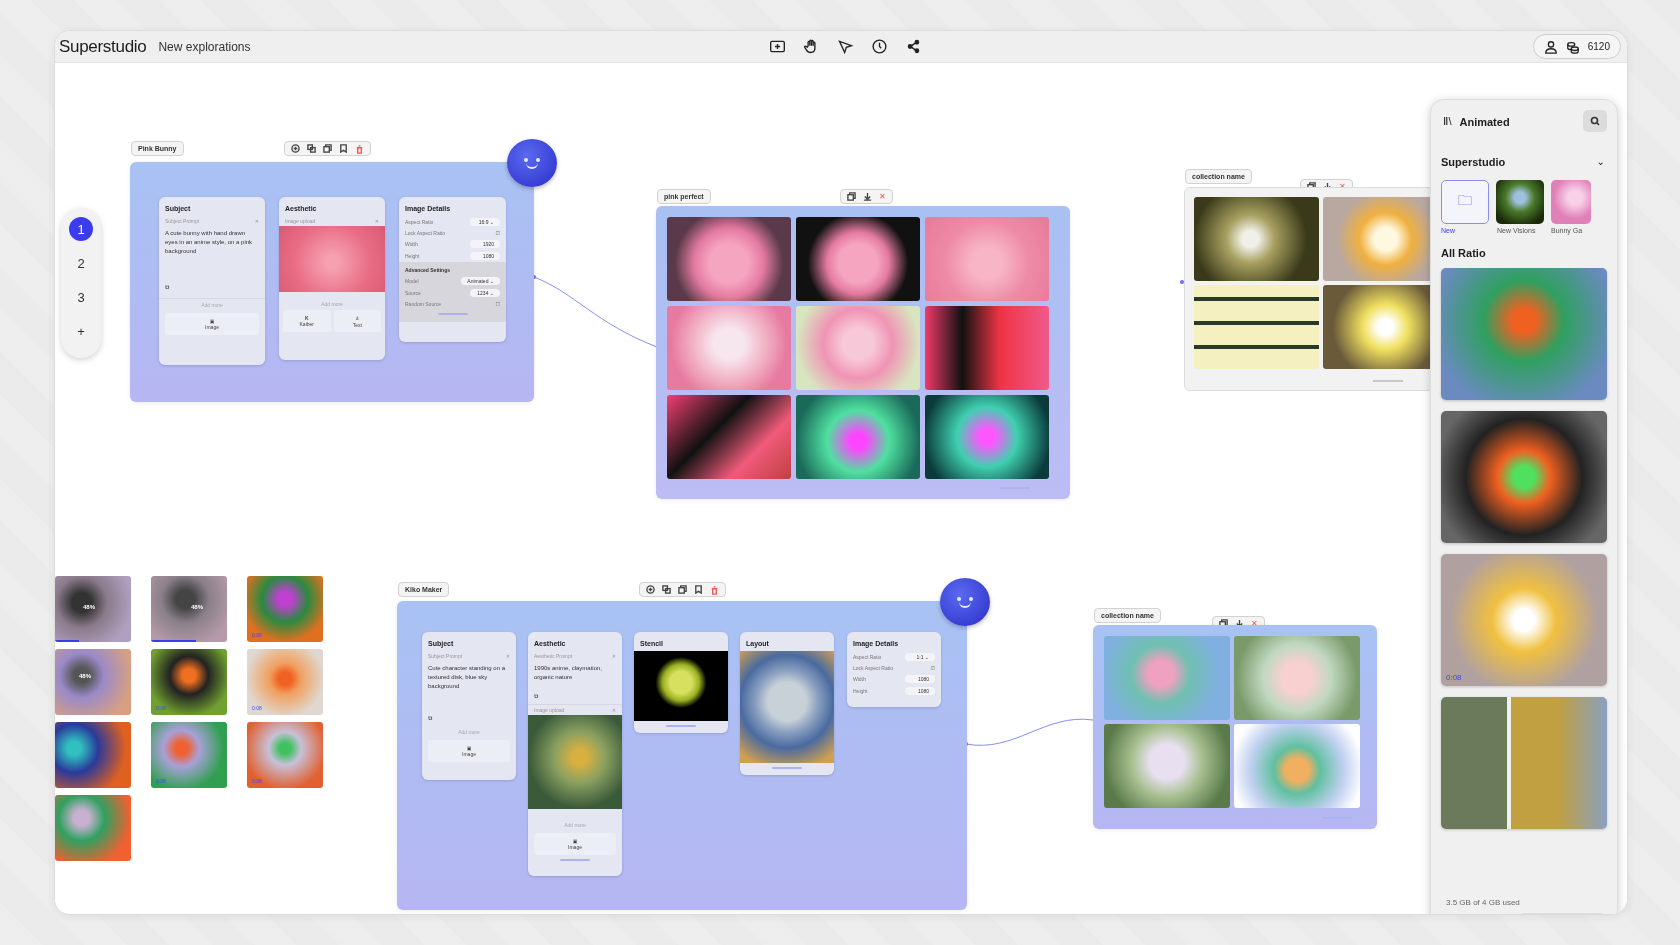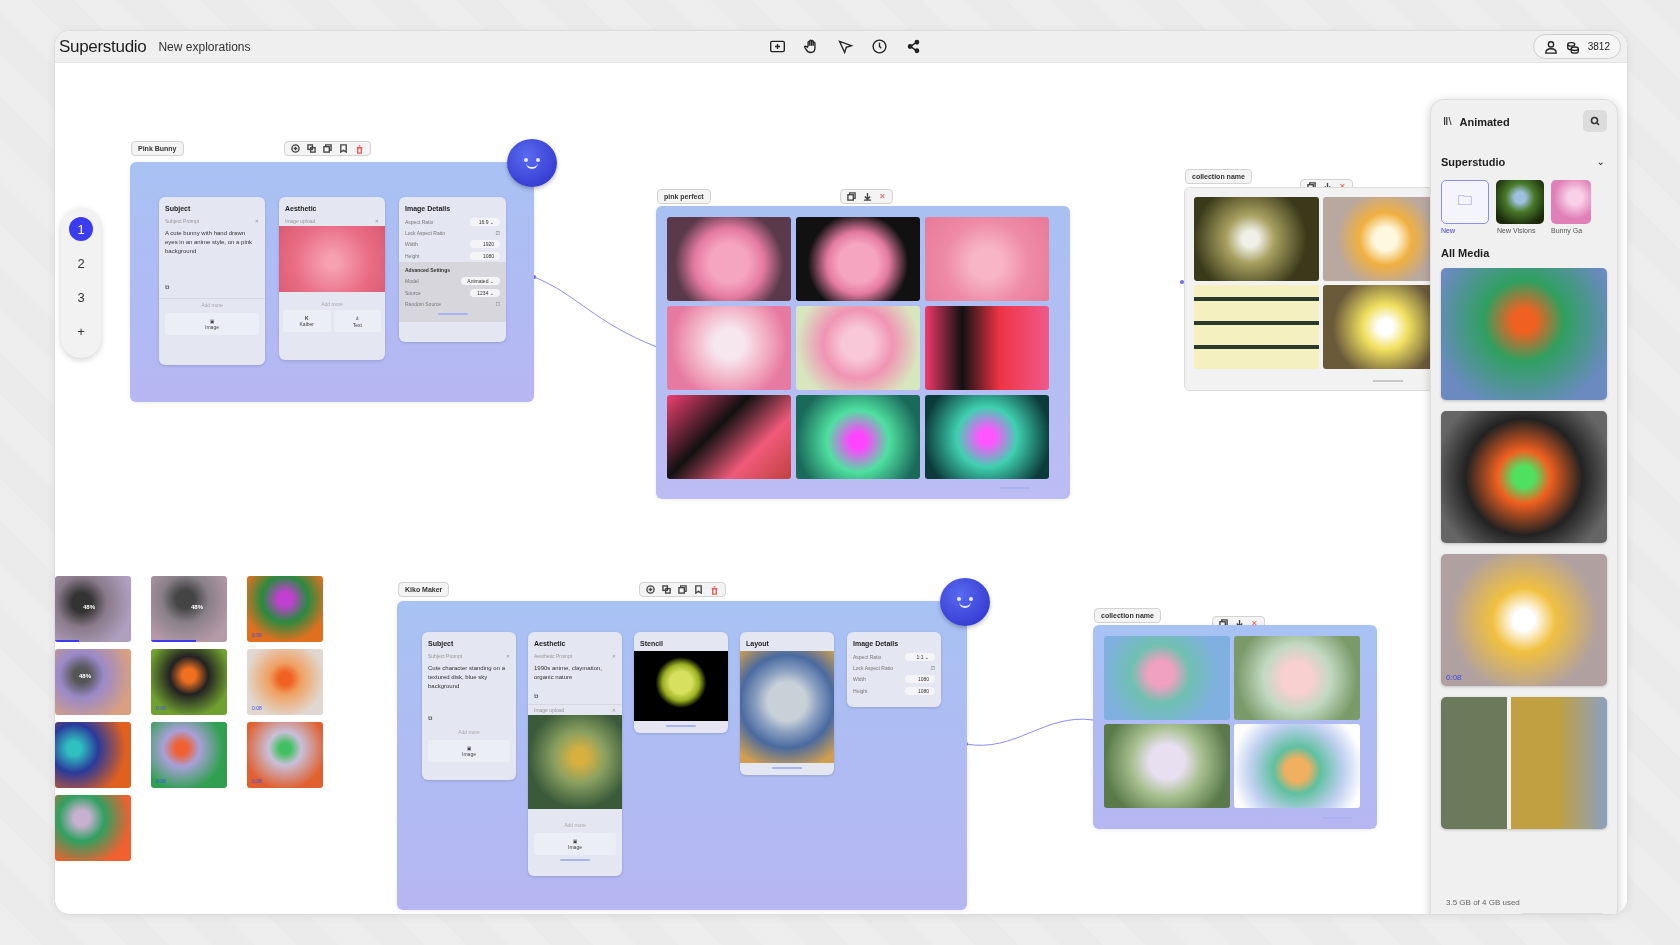--- a/index.html
+++ b/index.html
@@ -97,21 +97,21 @@
       <svg viewBox="0 0 16 16">
           <circle cx="8" cy="5" r="3"></circle>
           <path d="M2 15c0-3.5 3-5 6-5s6 1.5 6 5z"></path>
         </svg>
       <svg viewBox="0 0 16 16">
           <ellipse cx="6" cy="5" rx="4" ry="2"></ellipse>
           <path d="M2 5v4c0 1 2 2 4 2"></path>
           <ellipse cx="10" cy="10" rx="4" ry="2"></ellipse>
           <path d="M6 10v3c0 1 2 2 4 2s4-1 4-2v-3"></path>
         </svg>
-      <span>3812</span>
+      <span>6120</span>
     </div>
   </div>
 
   <div class="canvas">
 
     <div class="pager">
       <div class="pg active">1</div>
       <div class="pg">2</div>
       <div class="pg">3</div>
       <div class="pg">+</div>
@@ -425,21 +425,21 @@
         <span style="font-size:10px">⌄</span>
       </div>
       <div class="cthumb" style="left:10px;border:1.5px solid #8a8ef0;background:#f4f4fb;display:flex;align-items:center;justify-content:center;color:#3b3bf0;font-size:14px">
           <span>🗀</span>
         </div>
       <div class="cname" style="left:10px;color:#3b3bf0">New</div>
       <div class="cthumb" style="left:65px;background:radial-gradient(circle at 50% 40%,#a0c0e0 15%,#4a7a2a 40%,#1a2a0a 80%)"></div>
       <div class="cname" style="left:66px">New Visions</div>
       <div class="cthumb" style="left:120px;width:40px;background:radial-gradient(circle at 60% 40%,#f8d0e8 20%,#e080b8 60%)"></div>
       <div class="cname" style="left:120px">Bunny Ga</div>
-      <h3 style="position:absolute;left:10px;top:147px">All Media</h3>
+      <h3 style="position:absolute;left:10px;top:147px">All Ratio</h3>
       <div style="position:absolute;left:0;top:168px;width:100%;height:565px;overflow:hidden">
         <div class="media" style="top:0;background:radial-gradient(circle at 50% 40%,#f06020 10%,#30a060 35%,#6a8ac0 80%)"></div>
         <div class="media" style="top:143px;background:radial-gradient(circle at 50% 50%,#50e060 10%,#f06020 25%,#222 55%,#666 85%)"></div>
         <div class="media" style="top:286px;background:radial-gradient(circle at 50% 50%,#fff 10%,#f0c040 30%,#b0a0a0 70%)">
             <span class="dur">0:08</span>
           </div>
         <div class="media" style="top:429px;background:linear-gradient(90deg,#6a7a5a 0 40%,#f0f0f0 40% 42%,#c0a040 42% 70%,#8aa0c0)"></div>
 
       </div>
       <div style="position:absolute;left:15px;top:798px;font-size:8px;color:#666">3.5 GB of 4 GB used</div>

